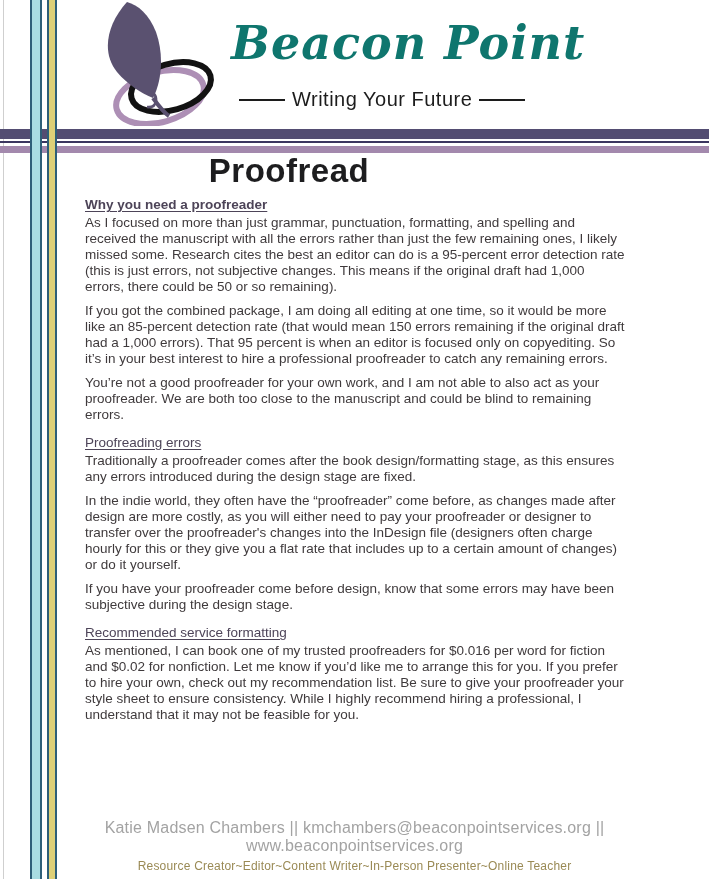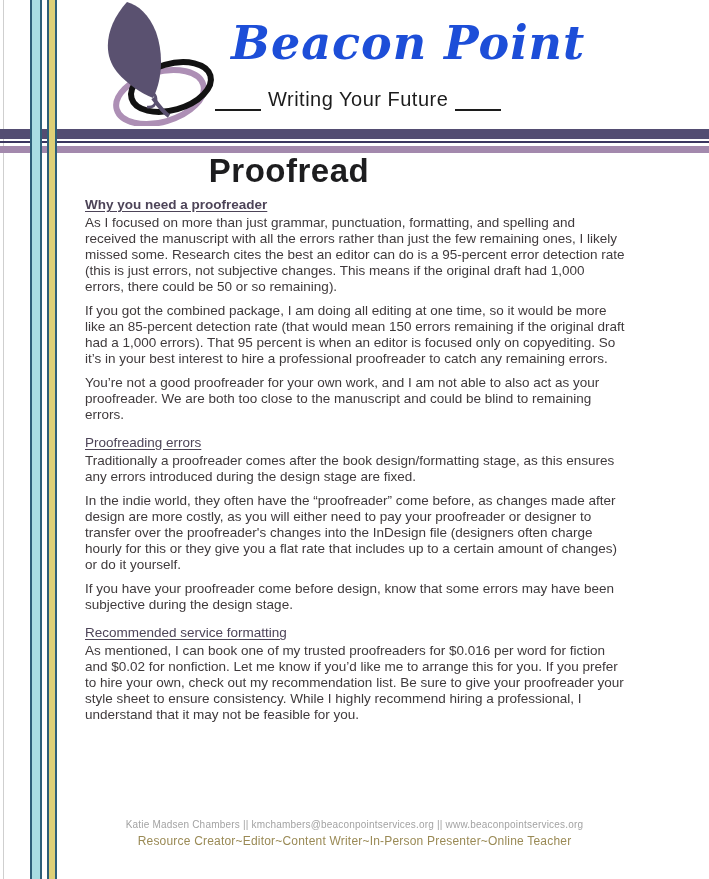--- a/index.html
+++ b/index.html
@@ -25,25 +25,25 @@
   .band{position:absolute;left:0;right:0;z-index:2;}
   .band-dark{top:129px;height:10px;background:var(--band-dark-purple,#534d72);}
   .band-line{top:141px;height:2px;background:var(--band-rule,#3b3660);}
   .band-mauve{top:146px;height:7px;background:var(--band-mauve,#a389ad);}
   
   .logo{position:absolute;left:103px;top:0;width:460px;height:126px;z-index:1;}
   .logo svg{position:absolute;left:0;top:2px;}
   .brand{
     position:absolute;left:128px;top:16px;
     font-family:"DejaVu Serif","Liberation Serif",serif;
-    font-style:italic;font-weight:bold;font-size:46px;color:#1d4ed8;
+    font-style:italic;font-weight:bold;font-size:46px;color:#0f766e;
     letter-spacing:1px;white-space:nowrap;
   }
   .tagline-row{
-    position:absolute;left:112px;top:88px;display:flex;align-items:flex-end;gap:7px;
+    position:absolute;left:136px;top:88px;display:flex;align-items:center;gap:7px;
     color:#1c1c1c;font-size:20px;letter-spacing:0.5px;white-space:nowrap;
   }
   .tag-rule{display:inline-block;width:46px;height:2px;background:#1c1c1c;}
   
   .doc-title{
     position:absolute;top:152px;left:0;width:578px;text-align:center;
     font-size:33px;font-weight:700;color:#1d1d1f;letter-spacing:0.5px;z-index:2;
   }
   
   .content{position:absolute;left:85px;top:197px;width:540px;z-index:2;}
@@ -52,21 +52,21 @@
     color:var(--heading-purple,#4d4458);
     text-decoration:underline;text-underline-offset:2px;
   }
   .content h2:first-child{margin-top:0;font-weight:bold;}
   .content p{
     margin:0 0 8px 0;font-size:13.5px;line-height:16px;
     color:var(--body-text,#3f3a3c);
   }
   
   .footer{position:absolute;top:819px;left:0;width:709px;text-align:center;z-index:2;}
-  .footer-contact{font-size:10px;color:var(--footer-gray,#a3a3a3);letter-spacing:0.2px;margin-bottom:4px;}
+  .footer-contact{font-size:16px;color:var(--footer-gray,#a3a3a3);letter-spacing:0.2px;margin-bottom:4px;}
   .footer-roles{font-size:12px;color:var(--footer-tan,#9a8a55);letter-spacing:0.2px;}
 </style>
 </head>
 <body>
 
 <div class="page">
 
   <div class="page-edge"></div>
 
   <div class="band band-dark"></div>

